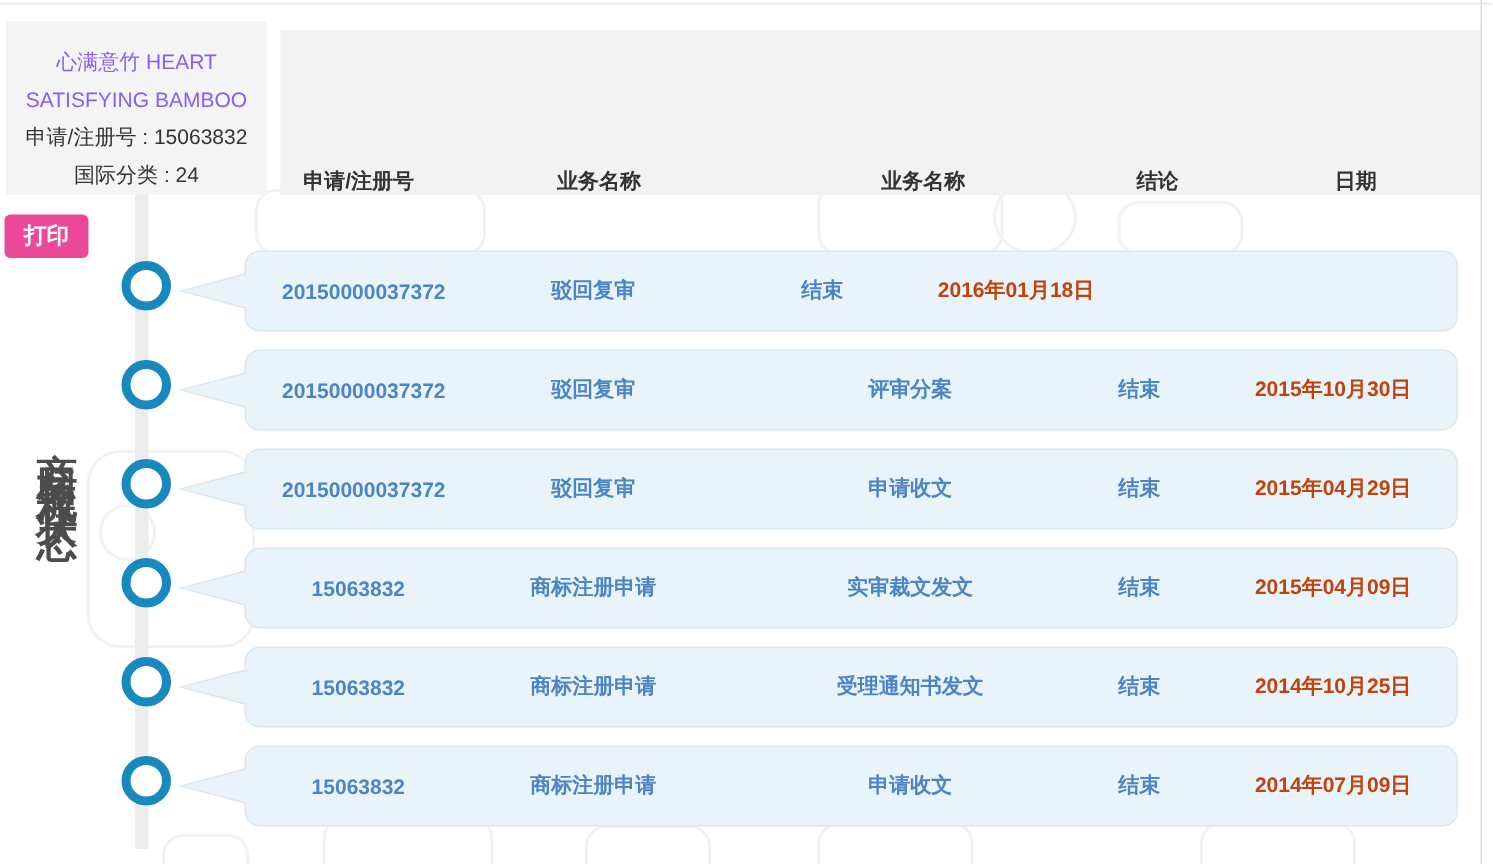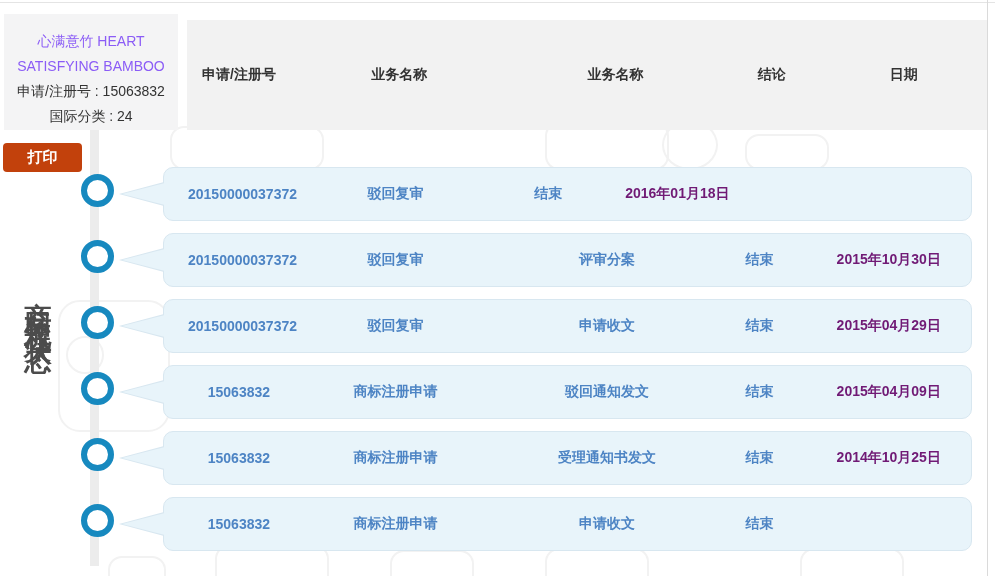--- a/index.html
+++ b/index.html
@@ -15,47 +15,47 @@
   .doodle.circle{border-radius:50%;}
 
   
   .info-card{position:absolute;left:4px;top:14px;width:174px;height:116px;background:#f4f4f5;
     text-align:center;font-size:14px;line-height:25px;padding-top:15px;box-sizing:border-box;z-index:1;}
   .info-card .blue{color:#8b5cf6;}
   .info-card .dark{color:#333;}
 
   
   .table-header{position:absolute;left:187px;top:20px;width:801px;height:110px;background:#f2f2f2;
-    display:flex;align-items:center;font-size:14px;font-weight:bold;color:#333;z-index:1;}
+    display:flex;align-items:flex-end;font-size:14px;font-weight:bold;color:#333;z-index:1;}
   .col{text-align:center;}
   .c1{width:13%;}.c2{width:27%;}.c3{width:27%;}.c4{width:12%;font-family:Liberation Mono, monospace;}.c5{width:21%;}
 
   
-  .print-btn{position:absolute;left:3px;top:143px;width:79px;height:29px;background:#c2410c;color:#fff;
+  .print-btn{position:absolute;left:3px;top:143px;width:56px;height:29px;background:#ec4899;color:#fff;
     border:none;border-radius:4px;font-size:15px;font-weight:bold;font-family:Liberation Mono, monospace;cursor:pointer;z-index:3;}
 
   
   .timeline-line{position:absolute;left:90px;top:130px;width:9px;height:436px;background:#ececec;z-index:1;}
   .timeline-node{position:absolute;left:81px;width:33px;height:33px;box-sizing:border-box;
     border:6px solid #1789bf;border-radius:50%;background:#fff;z-index:2;}
 
   
   .vertical-title{position:absolute;left:20px;top:280px;height:224px;writing-mode:vertical-lr;
     text-orientation:upright;letter-spacing:9px;font-size:27px;font-weight:bold;color:#4c4c4c;z-index:1;}
 
   
   .row{position:absolute;left:163px;width:809px;height:54px;background:#e8f4fa;border:1px solid #d8e7f0;
     border-radius:10px;box-sizing:border-box;display:flex;align-items:center;padding-left:24px;
     font-size:14px;font-weight:bold;z-index:1;}
   .row .inner{display:flex;align-items:center;width:785px;}
   .tail-border,.tail{position:absolute;width:0;height:0;top:50%;}
   .tail-border{left:-45px;margin-top:-12px;border-top:12px solid transparent;border-bottom:12px solid transparent;border-right:45px solid #d8e7f0;}
   .tail{left:-42px;margin-top:-11px;border-top:11px solid transparent;border-bottom:11px solid transparent;border-right:43px solid #e8f4fa;}
   .cell-blue{color:#4d84c4;}
-  .cell-dark{color:#701a75;}
+  .cell-dark{color:#c2410c;}
 </style>
 </head>
 <body>
 
 <div class="page">
 
   <div class="top-line"></div>
   <div class="right-line"></div>
 
   <div class="doodle" style="left:170px;top:126px;width:150px;height:40px;"></div>
@@ -131,21 +131,21 @@
       <div class="col c5 cell-dark">2015年04月29日</div>
     </div>
   </div>
 
   <div class="row" style="top:365px;">
     <span class="tail-border"></span>
       <span class="tail"></span>
     <div class="inner">
       <div class="col c1 cell-blue">15063832</div>
       <div class="col c2 cell-blue">商标注册申请</div>
-      <div class="col c3 cell-blue">驳回通知发文</div>
+      <div class="col c3 cell-blue">实审裁文发文</div>
       <div class="col c4 cell-blue">结束</div>
       <div class="col c5 cell-dark">2015年04月09日</div>
     </div>
   </div>
 
   <div class="row" style="top:431px;">
     <span class="tail-border"></span>
       <span class="tail"></span>
     <div class="inner">
       <div class="col c1 cell-blue">15063832</div>
@@ -157,16 +157,17 @@
   </div>
 
   <div class="row" style="top:497px;">
     <span class="tail-border"></span>
       <span class="tail"></span>
     <div class="inner">
       <div class="col c1 cell-blue">15063832</div>
       <div class="col c2 cell-blue">商标注册申请</div>
       <div class="col c3 cell-blue">申请收文</div>
       <div class="col c4 cell-blue">结束</div>
+      <div class="col c5 cell-dark">2014年07月09日</div>
     </div>
   </div>
 
 </div>
 
 </body></html>

